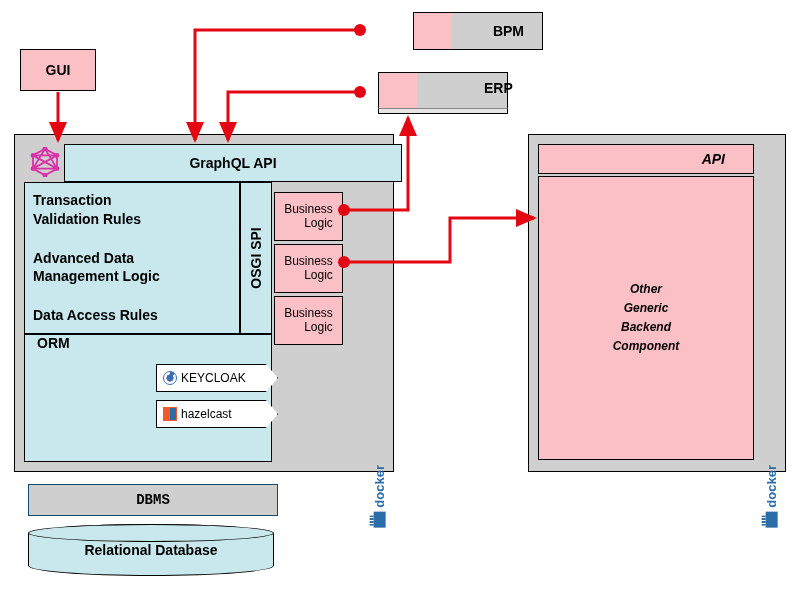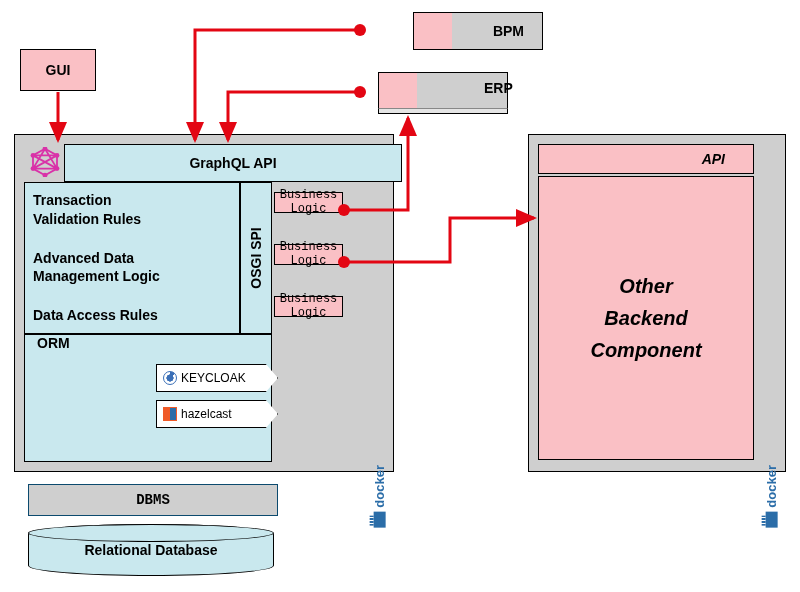--- a/index.html
+++ b/index.html
@@ -32,21 +32,21 @@
 
   .graphql { position:absolute; left:24px; top:144px; width:338px; height:38px; background:#c9e8ee; border:1px solid #000; display:flex; align-items:center; justify-content:center; font-weight:bold;margin-left:40px; }
   .gqlogo { position:absolute; left:30px; top:147px; width:30px; height:30px; }
   .gqlogo svg { width:30px; height:30px; }
 
   .adv    { position:absolute; left:24px; top:182px; width:216px; height:152px; background:#c9e8ee; border:1px solid #000; padding:8px 8px; font-weight:bold; line-height:1.35; display:flex; flex-direction:column; justify-content:space-between; }
 
   .osgi   { position:absolute; left:240px; top:182px; width:32px; height:152px; background:#c9e8ee; border:1px solid #000; display:flex; align-items:center; justify-content:center; }
   .osgi span { transform: rotate(-90deg); font-weight:bold; white-space:nowrap; }
 
-  .blogic { position:absolute; width:69px; height:21px; background:#fac0c5; border:1px solid #000; font-size:12px; display:flex; align-items:center; justify-content:center; text-align:center; line-height:1.1;font-family:Liberation Mono, monospace; }
+  .blogic { position:absolute; width:69px; height:49px; background:#fac0c5; border:1px solid #000; font-size:12px; display:flex; align-items:center; justify-content:center; text-align:right; line-height:1.1; }
   .bl1 { left:274px; top:192px; }
   .bl2 { left:274px; top:244px; }
   .bl3 { left:274px; top:296px; }
 
   .orm   { position:absolute; left:24px; top:334px; width:248px; height:128px; background:#c9e8ee; border:1px solid #000; font-weight:bold; display:flex; padding-left:12px; }
 
   .tag   { position:absolute; width:122px; height:28px; background:#fff; border:1px solid #000; display:flex; align-items:center; padding-left:6px; font-weight:normal; font-size:12px; clip-path: polygon(0 0, 90% 0, 100% 50%, 90% 100%, 0 100%); }
   .keycloak { left:156px; top:364px; }
   .hazelcast{ left:156px; top:400px; }
   .kc-icon, .hz-icon { width:14px; height:14px; margin-right:4px; display:inline-block; }
@@ -61,21 +61,21 @@
   .dbms  { position:absolute; left:28px; top:484px; width:250px; height:32px; background:#cfcfcf; border:1px solid #0c4a6e; font-weight:bold; display:flex; align-items:center; justify-content:center;font-family:Liberation Mono, monospace; }
 
   .reldb { position:absolute; left:28px; top:524px; width:246px; height:52px; }
   .reldb .cyl {
     width:100%; height:100%; background:#c9e8ee; border:1px solid #000; border-radius: 50% / 20%; position:relative;
     display:flex; align-items:center; justify-content:center; font-weight:bold;
   }
   .reldb .cyl::before { content:""; position:absolute; top:-1px; left:-1px; right:-1px; height:16px; border:1px solid #000; border-radius:50%; background:#c9e8ee; }
 
   .api   { position:absolute; left:538px; top:144px; width:216px; height:30px; background:#fac0c5; border:1px solid #000; font-style:italic; font-weight:bold; display:flex; align-items:center; justify-content:flex-end; padding-right:28px; }
-  .other { position:absolute; left:538px; top:176px; width:216px; height:284px; background:#fac0c5; border:1px solid #000; font-style:italic; font-weight:bold; display:flex; align-items:center; justify-content:center; text-align:center; line-height:1.6; font-size:20px;}
+  .other { position:absolute; left:538px; top:176px; width:216px; height:284px; background:#fac0c5; border:1px solid #000; font-style:italic; font-weight:bold; display:flex; align-items:center; justify-content:center; text-align:center; line-height:1.6; font-size:12px;}
 
   
   svg.arrows { position:absolute; left:0; top:0; width:800px; height:592px; pointer-events:none; }
   .arrow { stroke:#e30613; stroke-width:3; fill:none; }
   .ah { fill:#e30613; }
   .node { fill:#e30613; }
 
   .erp-lbl { position:absolute; left:440px; top:80px; font-weight:bold;margin-left:44px; }
 </style>
 </head>
@@ -178,20 +178,21 @@
     <span style="position:relative; z-index:1">Relational Database</span>
   </div>
 </div>
 
 <div class="api">
     <span>API</span>
   </div>
 <div class="other">
   <div>
     <div>Other</div>
+    <div>Generic</div>
     <div>Backend</div>
     <div>Component</div>
   </div>
 </div>
 
 <svg class="arrows">
   <defs>
     <marker id="ah" markerWidth="8" markerHeight="8" refX="6" refY="3" orient="auto">
       <path d="M0,0 L7,3 L0,6 Z" class="ah"></path>
     </marker>

